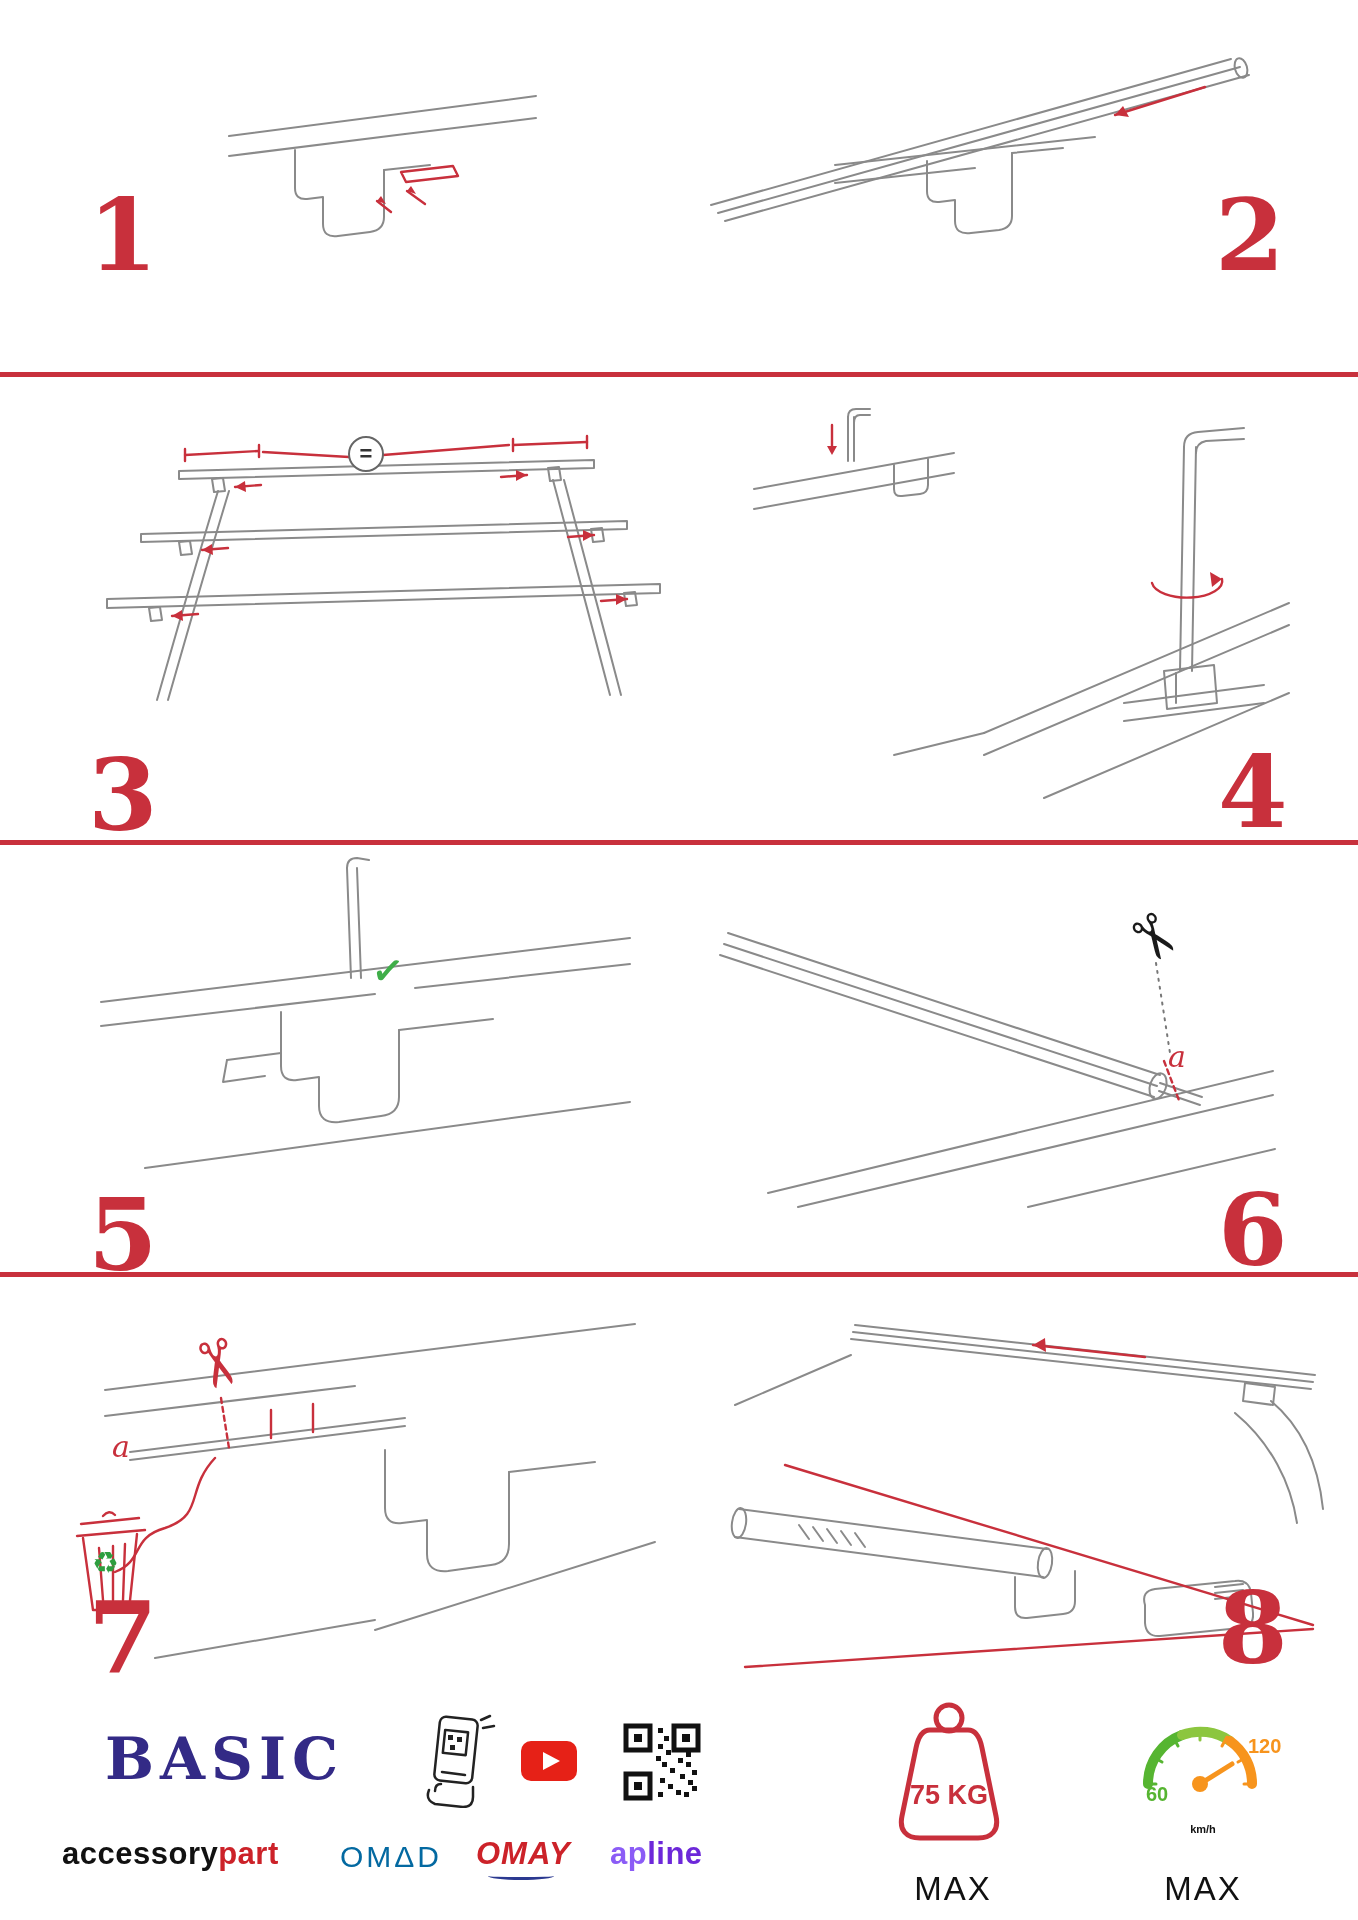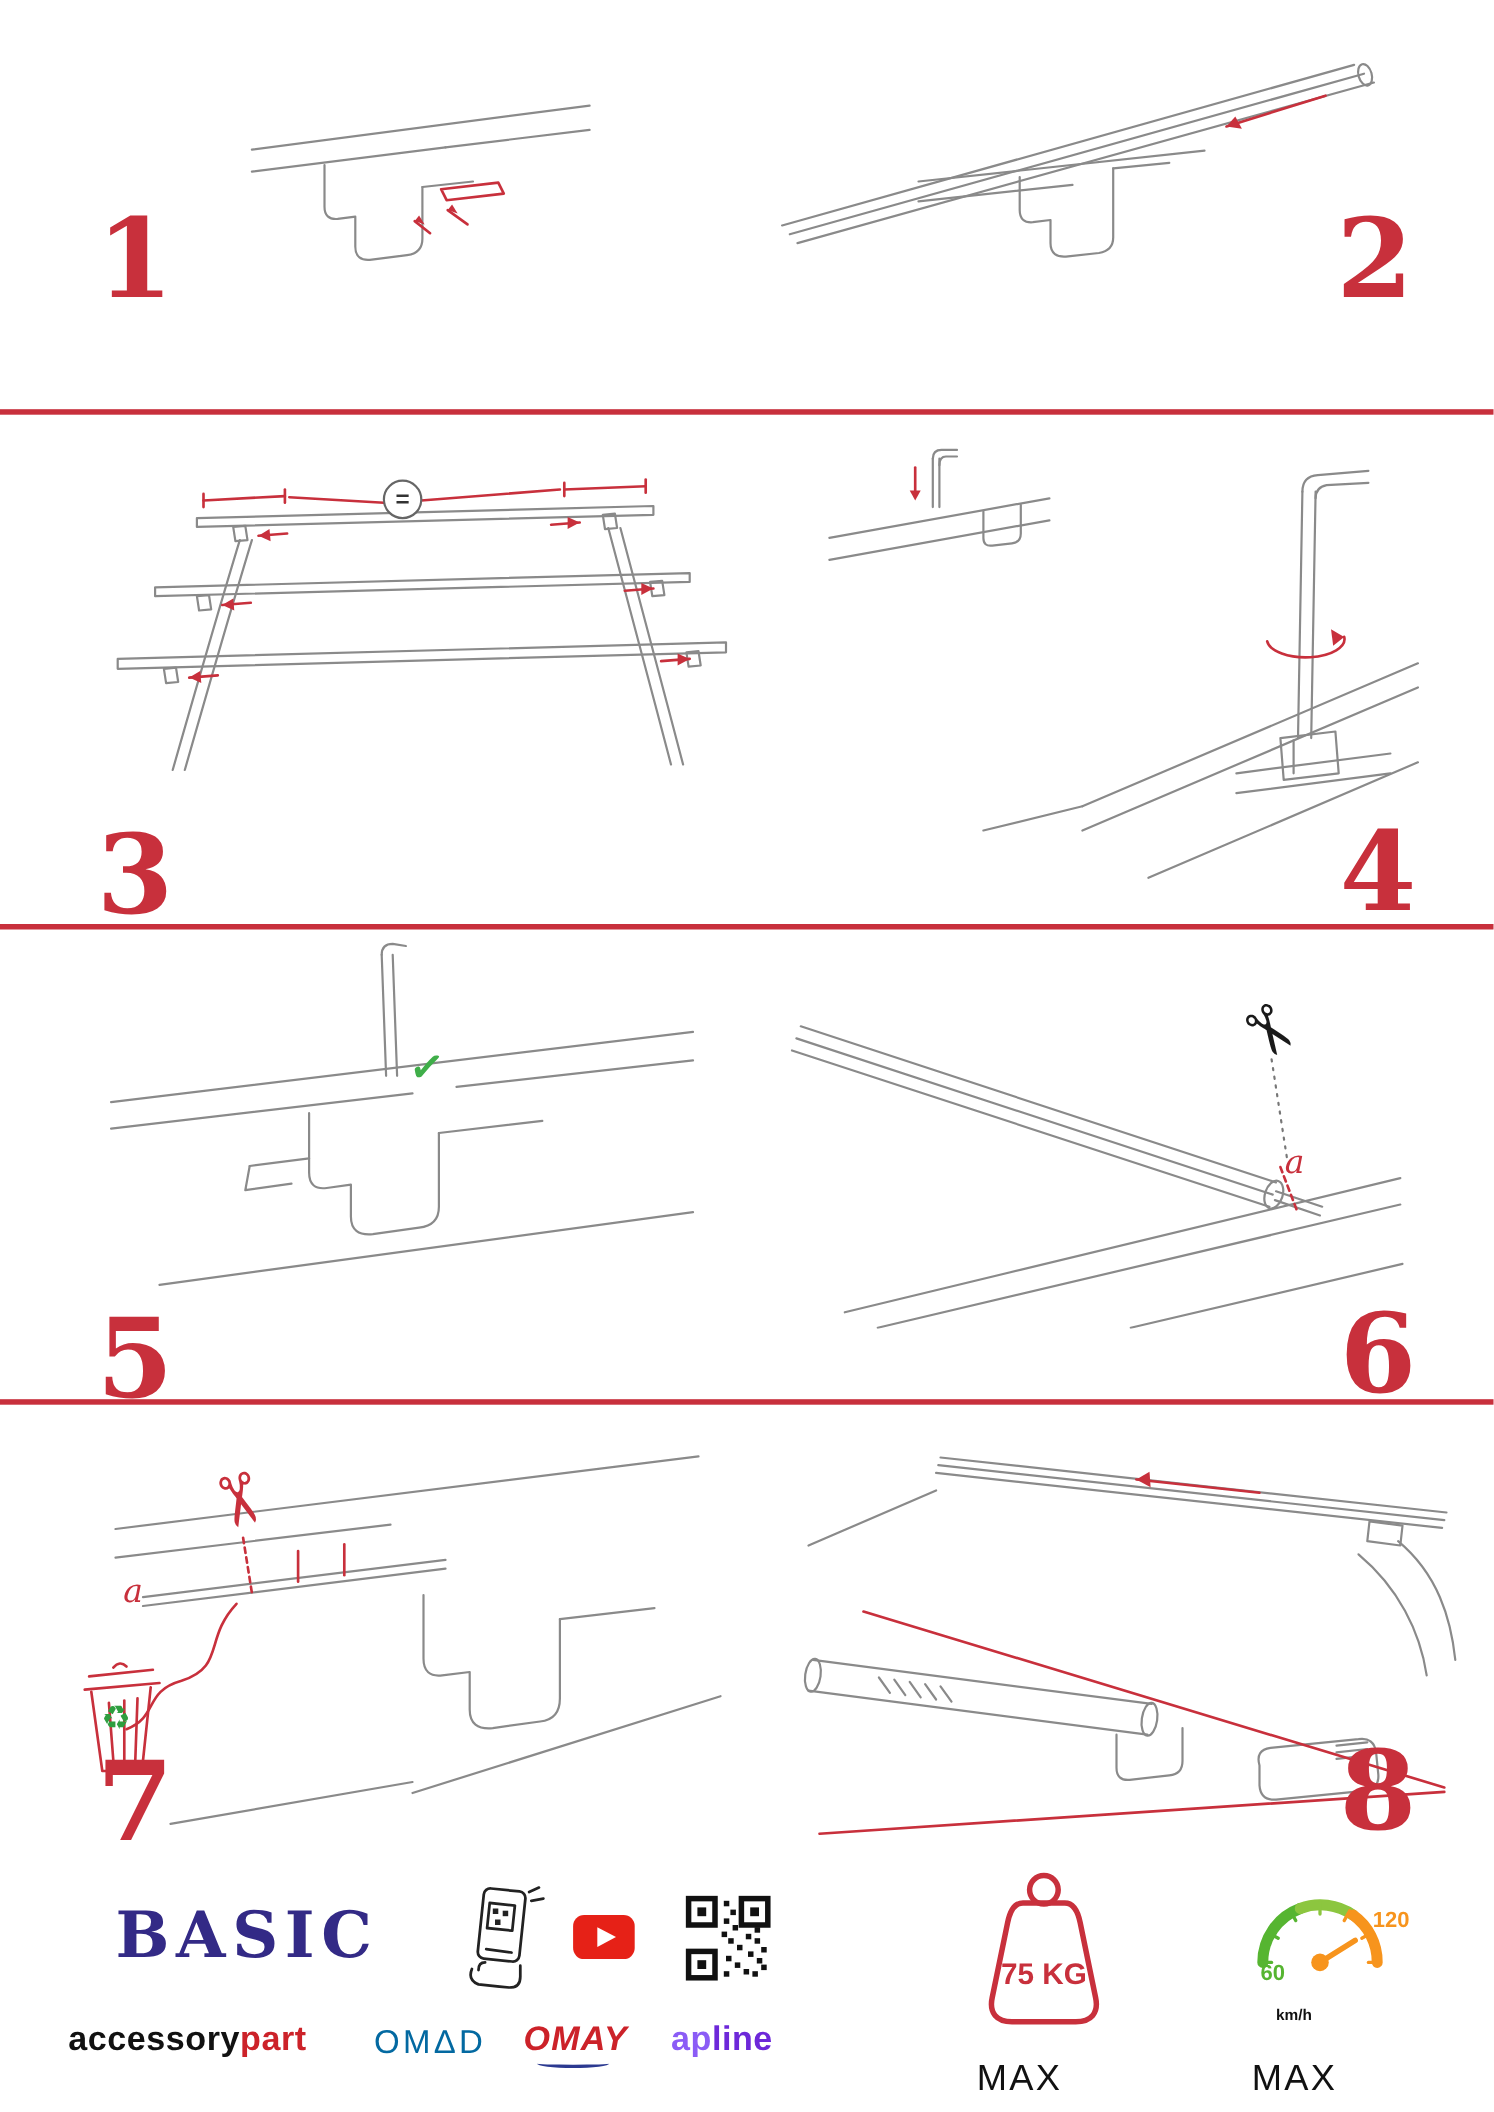--- a/index.html
+++ b/index.html
@@ -10,21 +10,21 @@
   .divider { position:absolute; left:0; width:1358px; height:5px; background:#c8303c; }
   .ill { position:absolute; }
   .lbl { position:absolute; line-height:1; }
   .gline { stroke:#8a8a8a; fill:none; stroke-width:2; stroke-linecap:round; stroke-linejoin:round; }
   .rline { stroke:#c8303c; fill:none; stroke-width:2.4; stroke-linecap:round; stroke-linejoin:round; }
   .rfill { fill:#c8303c; stroke:none; }
   .a-label { font-family:"DejaVu Serif", serif; font-style:italic; font-size:30px; color:#c8303c; }
   .equal-badge { position:absolute; width:36px; height:36px; border:2px solid #666; border-radius:50%;
                  display:flex; align-items:center; justify-content:center; font-weight:700; font-size:22px; color:#333; background:#fff; }
   .brand-row { font-weight:700; font-size:31px; letter-spacing:0.5px; }
-  .max-label { font-size:33px; letter-spacing:2px; color:#111; }
+  .max-label { font-size:33px; letter-spacing:2px; color:#111; text-align:center; }
 </style>
 </head>
 <body>
 
 <div class="page">
 
   <section>
     <svg class="ill" style="left:225px;top:70px;width:315px;height:235px" viewBox="0 0 315 235">
       <g class="gline">
         <path d="M4 66 L311 26"></path>
@@ -358,18 +358,18 @@
         <path d="M72 38 L72 48" stroke="#8cc63f" stroke-width="3"></path>
         <path d="M99 45 L94 54" stroke="#f7941d" stroke-width="3"></path>
         <path d="M119 65 L110 70" stroke="#f7941d" stroke-width="3"></path>
         <path d="M126 92 L116 92" stroke="#f7941d" stroke-width="3"></path>
         <path d="M72 92 L104 72" stroke="#f7941d" stroke-width="5"></path>
       </g>
       <circle cx="72" cy="92" r="8" fill="#f7941d"></circle>
     </svg>
     <span class="lbl" style="left:1146px;top:1784px;font-size:20px;font-weight:700;color:#56b531">60</span>
     <span class="lbl" style="left:1248px;top:1736px;font-size:20px;font-weight:700;color:#f7941d">120</span>
-    <span class="lbl" style="left:1160px;top:1824px;width:86px;font-size:14px;font-weight:700;color:#111">km/h</span>
+    <span class="lbl" style="left:1160px;top:1824px;width:86px;text-align:center;font-size:11px;font-weight:700;color:#111">km/h</span>
     <span class="lbl max-label" style="left:1138px;top:1872px;width:130px">MAX</span>
 
   </footer>
 
 </div>
 
 </body></html>

